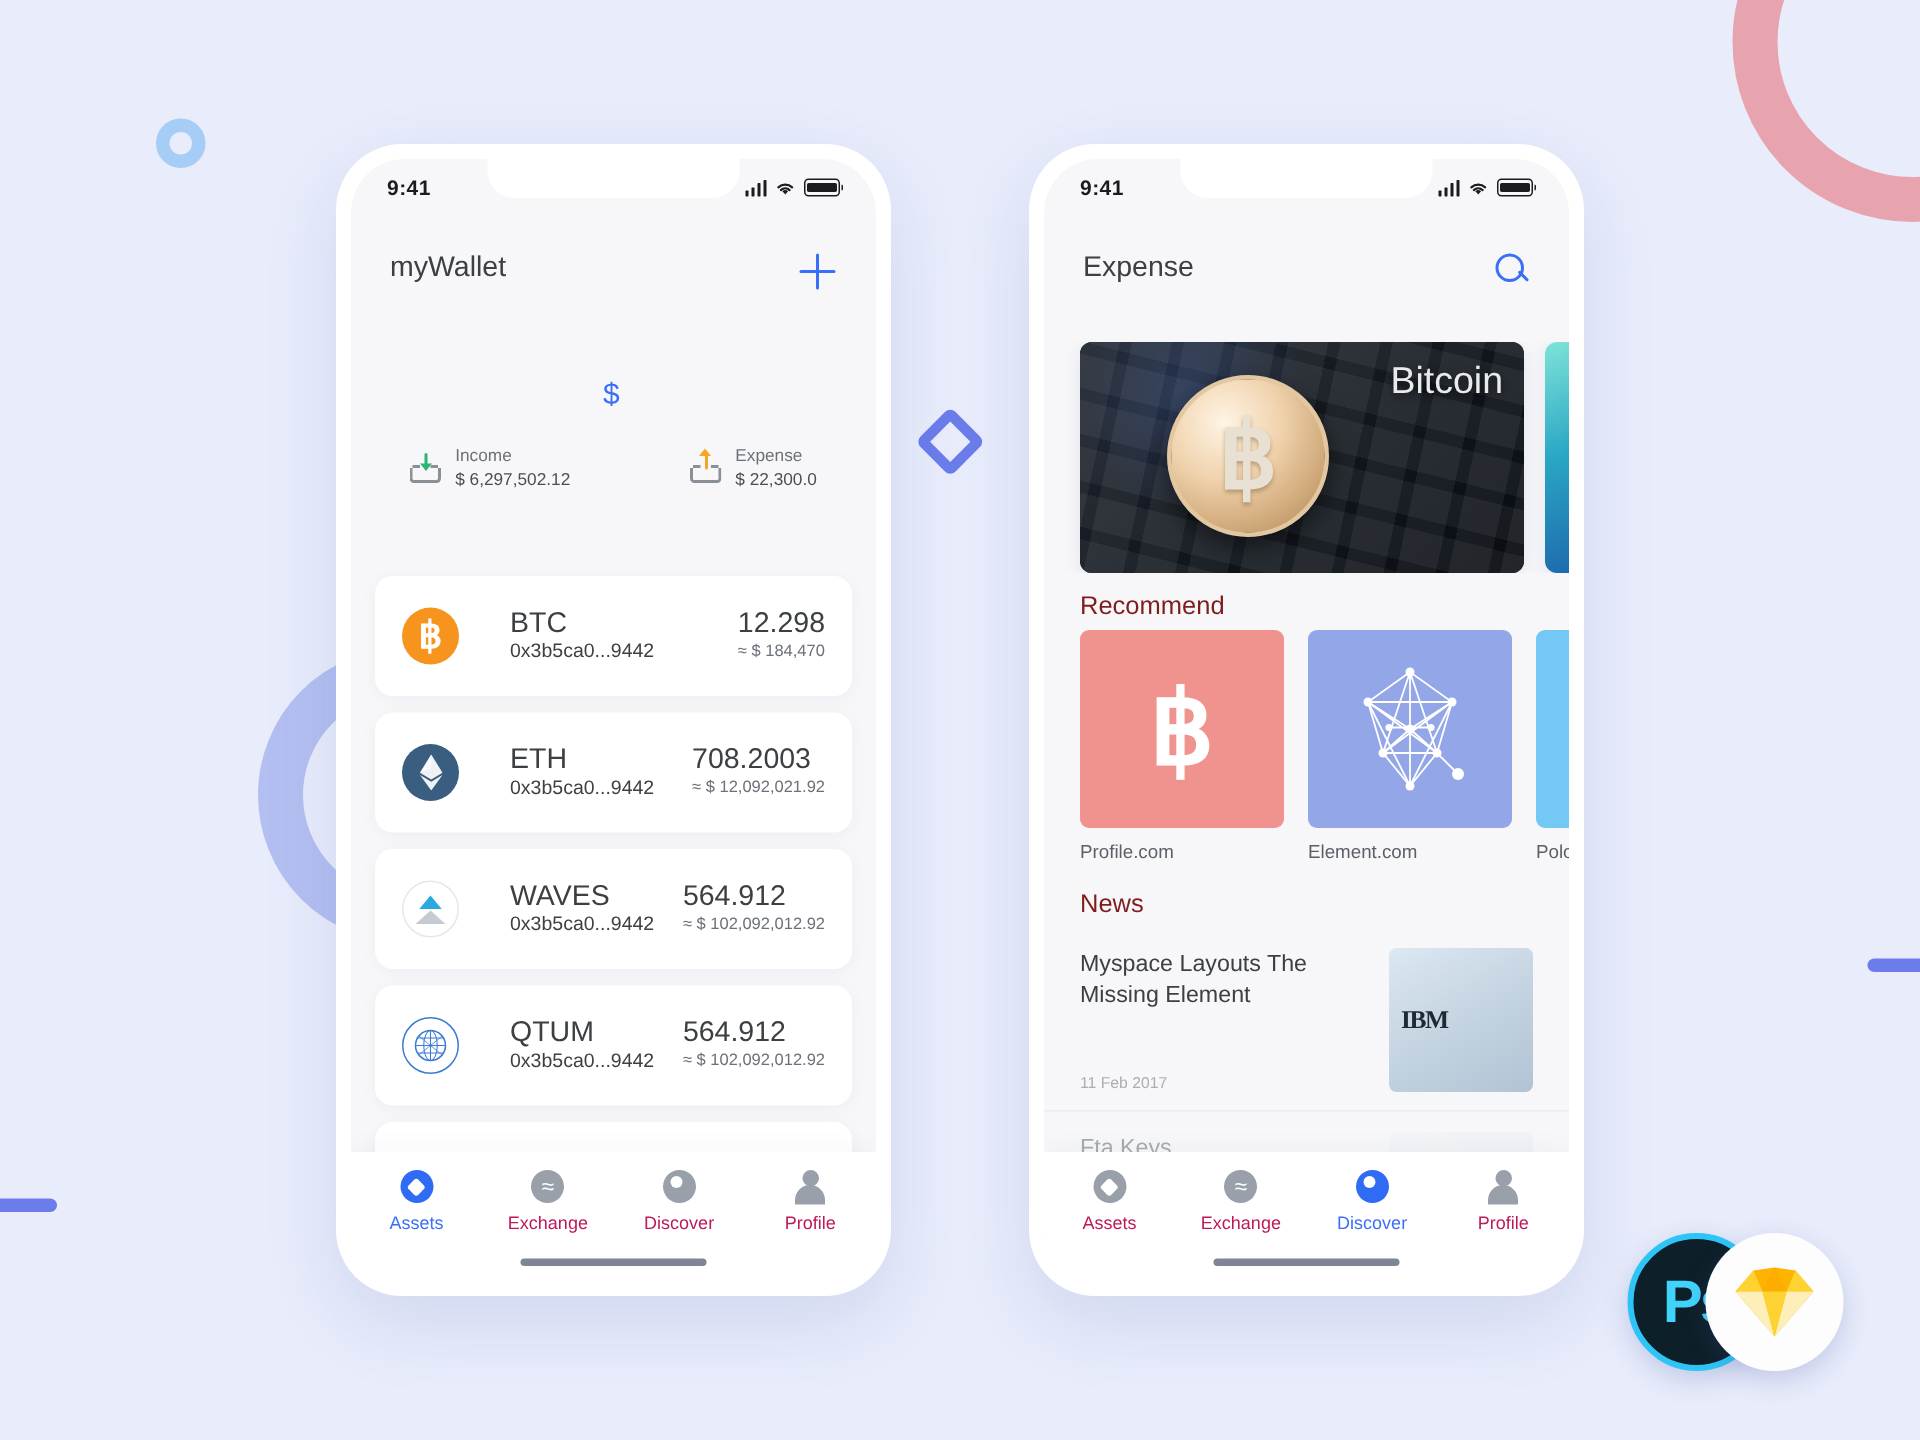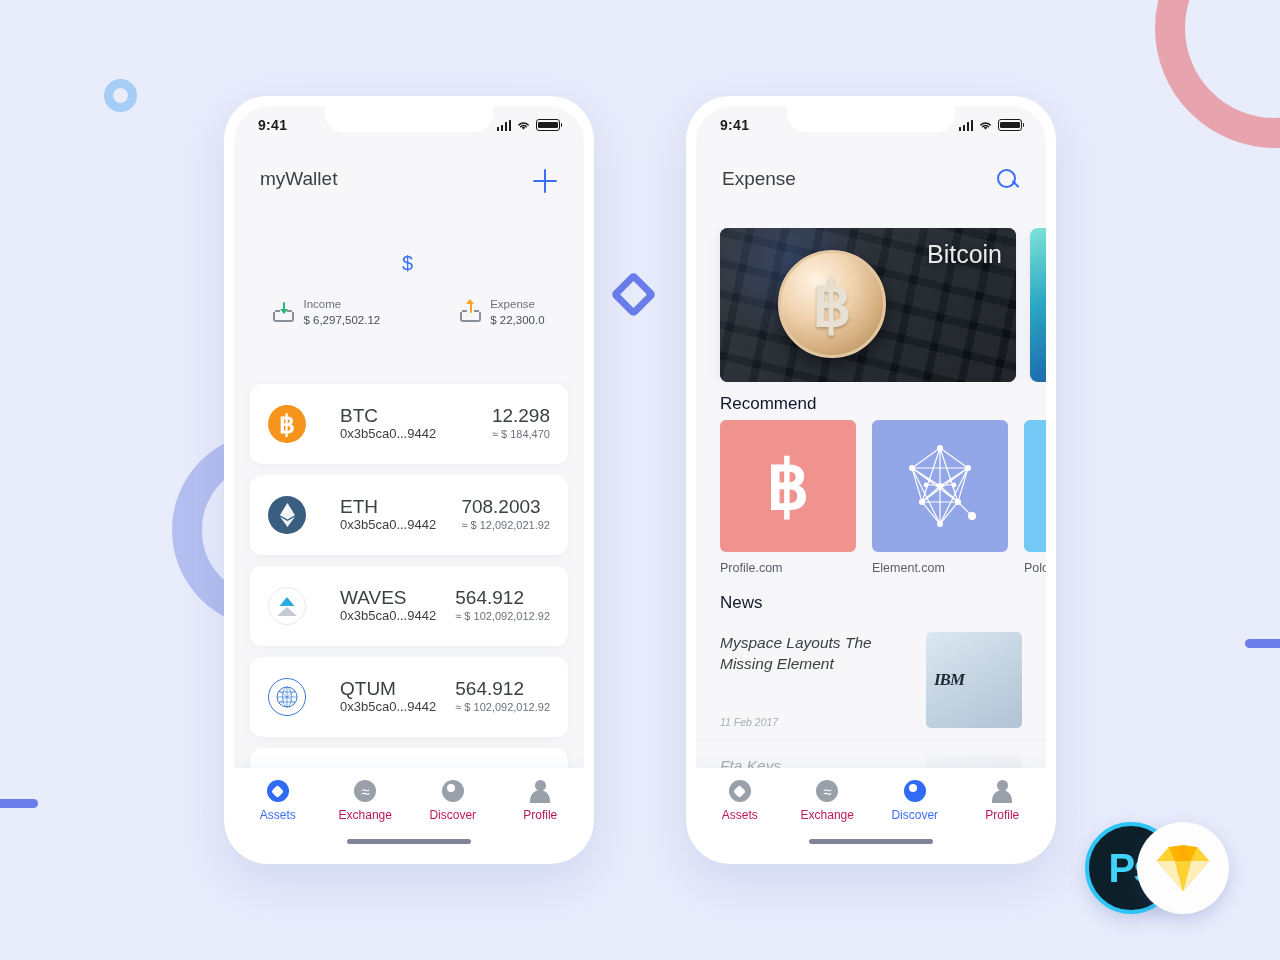--- a/index.html
+++ b/index.html
@@ -227,37 +227,37 @@
     background:radial-gradient(circle at 34% 28%,#fff4e4 0%,#f0d3ae 38%,#cfa878 72%,#a9855c 100%);
     box-shadow:0 6px 18px rgba(0,0,0,.55); border:3px solid #e3c7a1;
     display:flex; align-items:center; justify-content:center;
     color:#e8e0d2; font-size:62px; font-weight:bold;
     font-family:"Liberation Serif",serif; text-shadow:0 2px 3px rgba(120,90,50,.45);
   }
   .banner-title {
     position:absolute; right:14px; top:12px; color:#e9eaec;
     font-size:25px; text-shadow:0 2px 6px rgba(0,0,0,.6);
   }
-  .section-title { position:absolute; left:24px; font-size:17px; color:#0f172a; }
+  .section-title { position:absolute; left:24px; font-size:17px; color:#7f1d1d; }
   #title-recommend { top:288px; }
   #title-news { top:487px; }
   .rec-strip { position:absolute; top:314px; left:0; right:0; height:164px; overflow:hidden; }
   .rec-item { position:absolute; top:0; width:136px; }
   .rec-tile { width:136px; height:132px; border-radius:6px;
               display:flex; align-items:center; justify-content:center; }
   .rec-label { font-size:12.5px; color:#5a5f68; margin-top:9px; white-space:nowrap; }
   #rec-0 { left:24px; } #rec-1 { left:176px; } #rec-2 { left:328px; }
   .tile-bitter { background:#f0938f; color:#fff; font-size:68px; font-weight:bold;
                  font-family:"Liberation Serif",serif; }
   .tile-binance { background:#93a6e8; }
   .tile-polo { background:#73c8f5; }
 
   .news-list { position:absolute; top:512px; left:0; right:0; bottom:86px; overflow:hidden; }
   .news-item { display:flex; align-items:flex-start; padding:14px 24px 12px 24px;
-               border-bottom:1px solid #ececef; min-height:118px;font-style:italic; }
+               border-bottom:1px solid #ececef; min-height:118px; }
   .news-text { flex:1; padding-right:14px; display:flex; flex-direction:column; height:96px; }
   .news-title { font-size:15.5px; color:#3c4043; line-height:1.38; }
   .news-date { font-size:10.5px; color:#a9adb5; margin-top:auto; }
   .news-thumb { width:96px; height:96px; border-radius:5px; flex:0 0 96px; overflow:hidden;
                 position:relative; }
   .thumb-ibm { background:linear-gradient(150deg,#dce8f2 0%,#c3d2e0 55%,#b2c3d4 100%); }
   .thumb-ibm::after { content:"IBM"; position:absolute; left:8px; top:38px;
                       font-size:17px; font-weight:bold; color:#1f2a33;
                       font-family:"Liberation Serif",serif; letter-spacing:-1px; }
   .thumb-person { background:linear-gradient(160deg,#eef0f3 0%,#dadde2 100%); }

